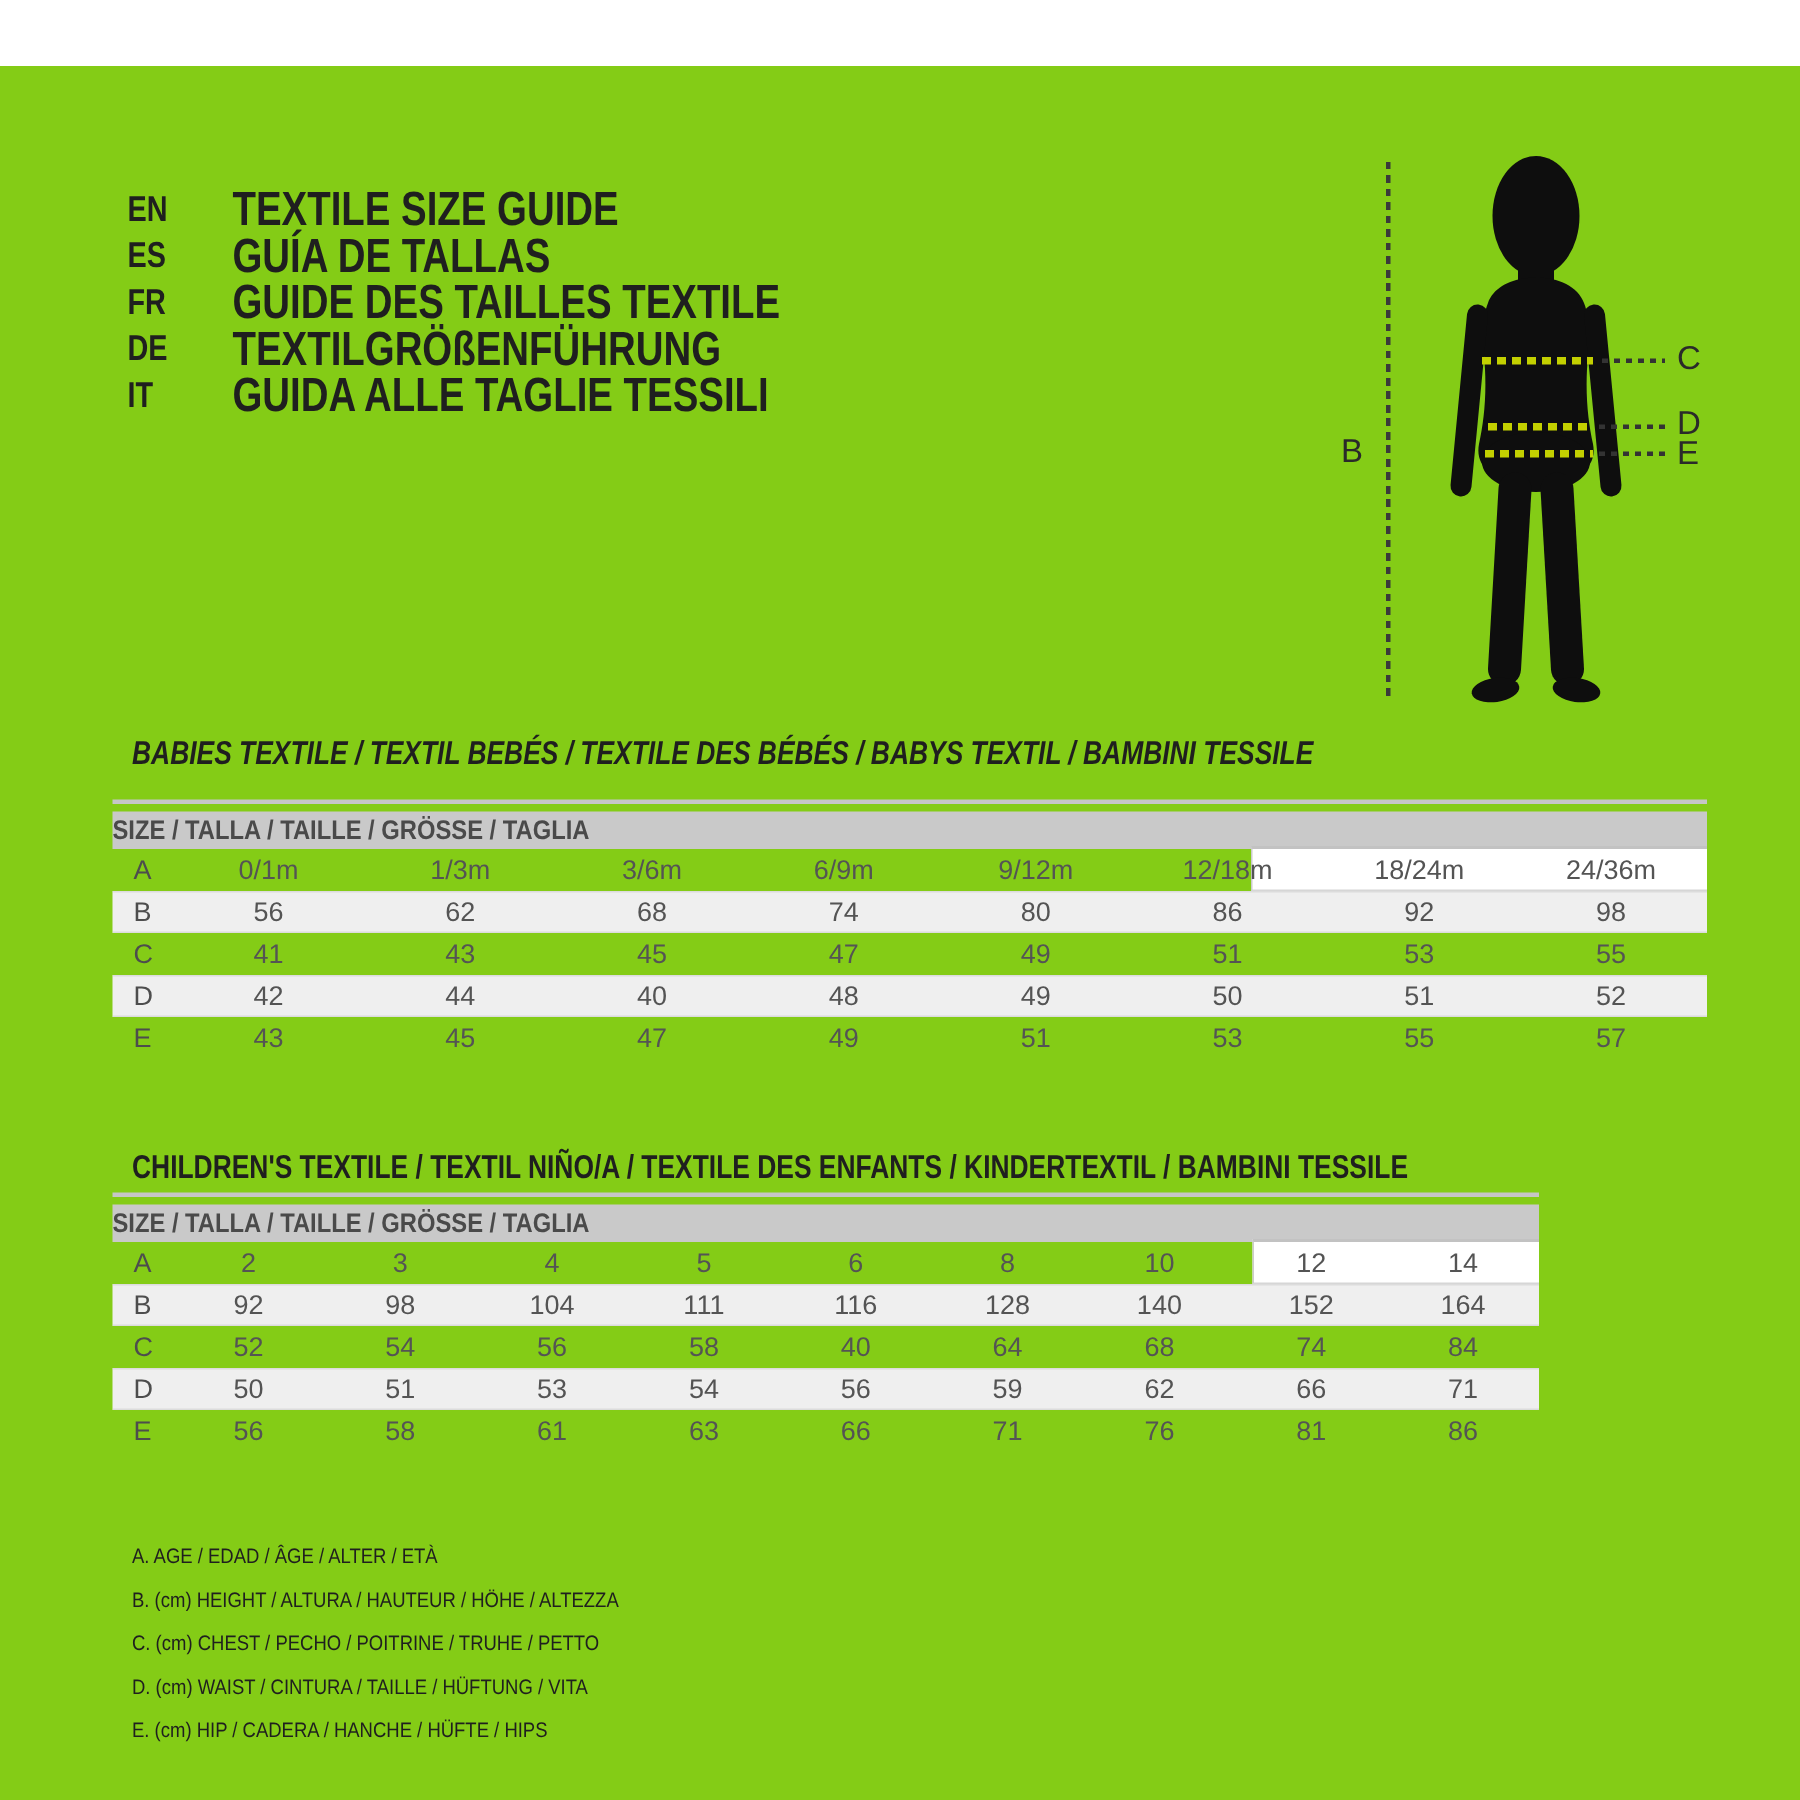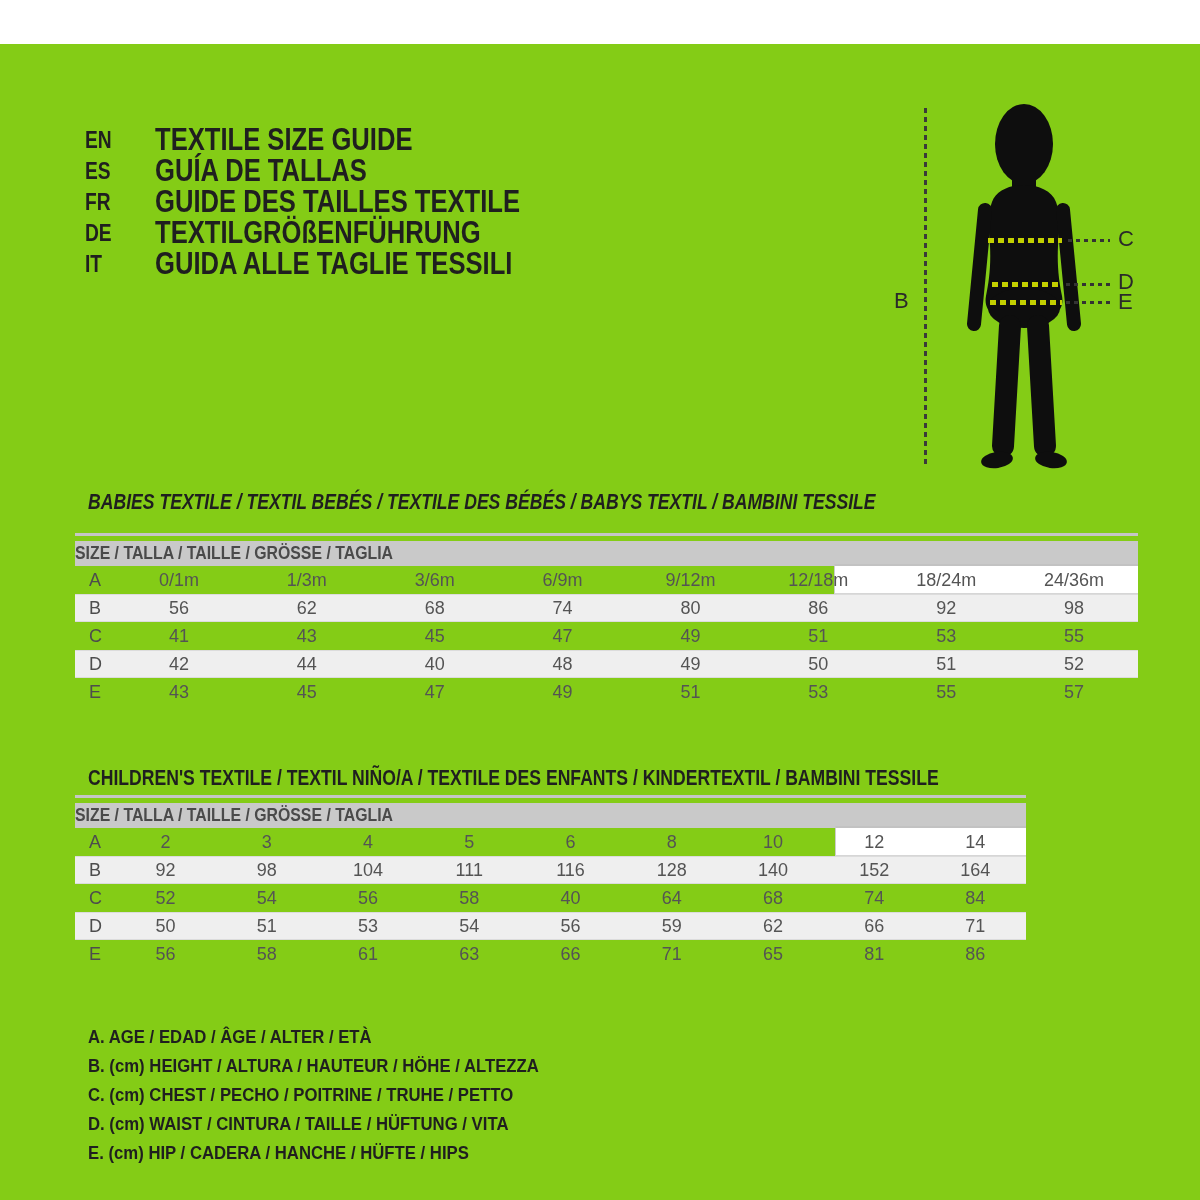--- a/index.html
+++ b/index.html
@@ -42,21 +42,21 @@
   .trow.stripe { background:#efefef; box-shadow: inset 0 1px 0 #dcdcdc, inset 0 -1px 0 #dcdcdc; }
   .rlabel { padding-left:14px; font-size:18px; color:#4d4d4d; }
   .cell { text-align:center; font-size:18px; color:#545454; }
   .highlight-box { position:absolute; z-index:1; top:31px; height:30px; background:#ffffff;
                    border-top:2px solid #c2c2c2; border-left:1px solid #cccccc; border-bottom:1px solid #d6d6d6; }
   .hl-1 { left:759px; width:304px; }
   .hl-2 { left:760px; width:191px; }
 
   
   .legend { position:absolute; left:88px; top:978px; }
-  .legend-line { height:29px; font-size:19px; font-weight:bold; color:#1f1f1f; display:flex; align-items:center; }
+  .legend-line { height:29px; font-size:14px; font-weight:normal; color:#1f1f1f; display:flex; align-items:center; }
 </style>
 </head>
 <body>
 
 <div class="sheet">
 
   <div class="lang-block">
     <div class="lang-row">
       <span class="lang-code"><span class="sx80">EN</span></span>
       <span class="lang-title"><span class="sx80">TEXTILE SIZE GUIDE</span></span>
@@ -237,21 +237,21 @@
           <div class="cell">71</div>
         </div>
         <div class="trow" style="grid-template-columns: 40px repeat(9, 1fr);">
           <div class="rlabel">E</div>
           <div class="cell">56</div>
           <div class="cell">58</div>
           <div class="cell">61</div>
           <div class="cell">63</div>
           <div class="cell">66</div>
           <div class="cell">71</div>
-          <div class="cell">65</div>
+          <div class="cell">76</div>
           <div class="cell">81</div>
           <div class="cell">86</div>
         </div>
       </div>
   </div>
 
   <div class="legend">
     <div class="legend-line">
         <span class="sx88">A. AGE / EDAD / ÂGE / ALTER / ETÀ</span>
       </div>

